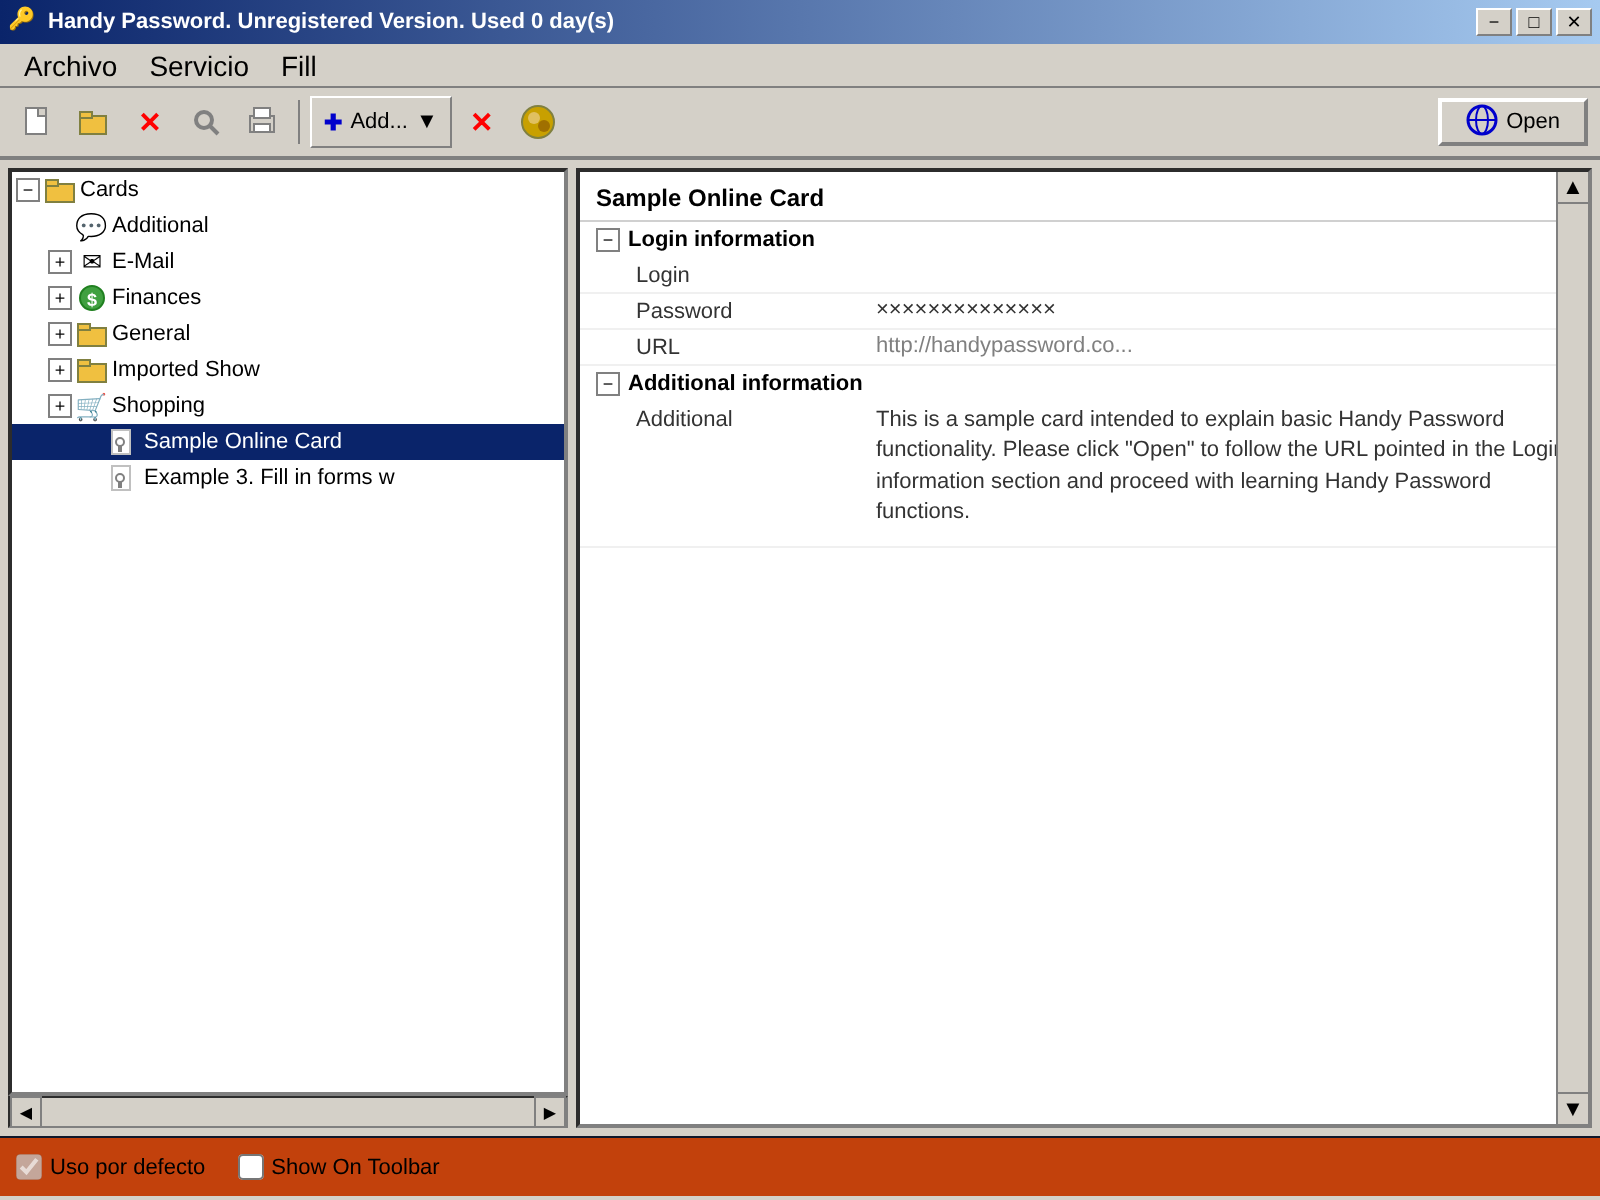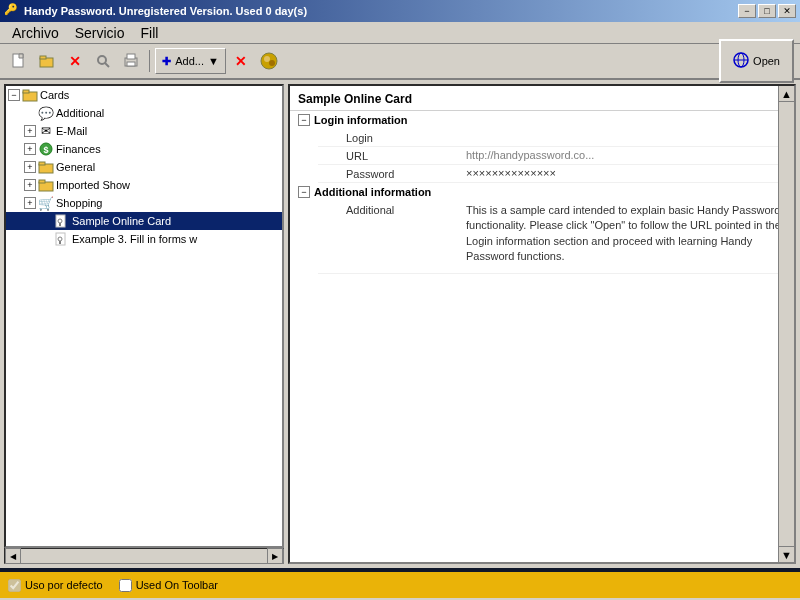--- a/index.html
+++ b/index.html
@@ -112,21 +112,21 @@
       align-items: center;
       cursor: pointer;
       gap: 4px;
       font-size: 11px;
     }
     .open-btn {
       background: #d4d0c8;
       border: 2px solid #808080;
       border-top-color: #ffffff;
       border-left-color: #ffffff;
-      height: 44px;
+      height: 24px;
       padding: 0 12px;
       display: flex;
       align-items: center;
       cursor: pointer;
       gap: 4px;
       font-size: 11px;
       margin-left: auto;
     }
 
     
@@ -207,21 +207,20 @@
     }
     .section-header-label {
       font-weight: bold;
       font-size: 11px;
     }
     .field-row {
       display: flex;
       align-items: flex-start;
       padding: 2px 8px 2px 28px;
       border-bottom: 1px solid #f0f0f0;
-      margin-left: 28px;
     }
     .field-label {
       width: 120px;
       min-width: 120px;
       font-size: 11px;
       color: #333;
       padding-top: 1px;
     }
     .field-value {
       flex: 1;
@@ -229,22 +228,22 @@
       color: #333;
       word-break: break-word;
     }
     .field-value.url {
       color: #808080;
     }
 
     
     .bottom-bar {
       height: 30px;
-      background: #eab308;
-      border-top: 4px solid #0f172a;
+      background: #c2410c;
+      border-top: 1px solid #0f172a;
       display: flex;
       align-items: center;
       padding: 1px 8px;
       gap: 16px;
     }
     .checkbox-item {
       display: flex;
       align-items: center;
       gap: 4px;
     }
@@ -476,27 +475,27 @@
     <div class="section-header">
       <div class="expand-icon">−</div>
       <span class="section-header-label">Login information</span>
     </div>
 
     <div class="field-row">
       <span class="field-label">Login</span>
     </div>
 
     <div class="field-row">
+      <span class="field-label">Password</span>
+      <span class="field-value">××××××××××××××</span>
+    </div>
+
+    <div class="field-row">
       <span class="field-label">URL</span>
       <span class="field-value url">http://handypassword.co...</span>
-    </div>
-
-    <div class="field-row">
-      <span class="field-label">Password</span>
-      <span class="field-value">××××××××××××××</span>
     </div>
 
     <div class="section-header">
       <div class="expand-icon">−</div>
       <span class="section-header-label">Additional information</span>
     </div>
 
     <div class="field-row" style="padding-bottom:8px;">
       <span class="field-label">Additional</span>
       <span class="field-value" style="line-height:1.4;">This is a sample card intended to explain basic Handy Password functionality. Please click "Open" to follow the URL pointed in the Login information section and proceed with learning Handy Password functions.</span>
@@ -510,15 +509,15 @@
   </div>
 </div>
 
 <div class="bottom-bar">
   <div class="checkbox-item">
     <input type="checkbox" checked="" disabled="" style="">
     <span class="checkbox-label">Uso por defecto</span>
   </div>
   <div class="checkbox-item">
     <input type="checkbox" style="">
-    <span class="checkbox-label">Used On Toolbar</span>
+    <span class="checkbox-label">Show On Toolbar</span>
   </div>
 </div>
 
 </body></html>

